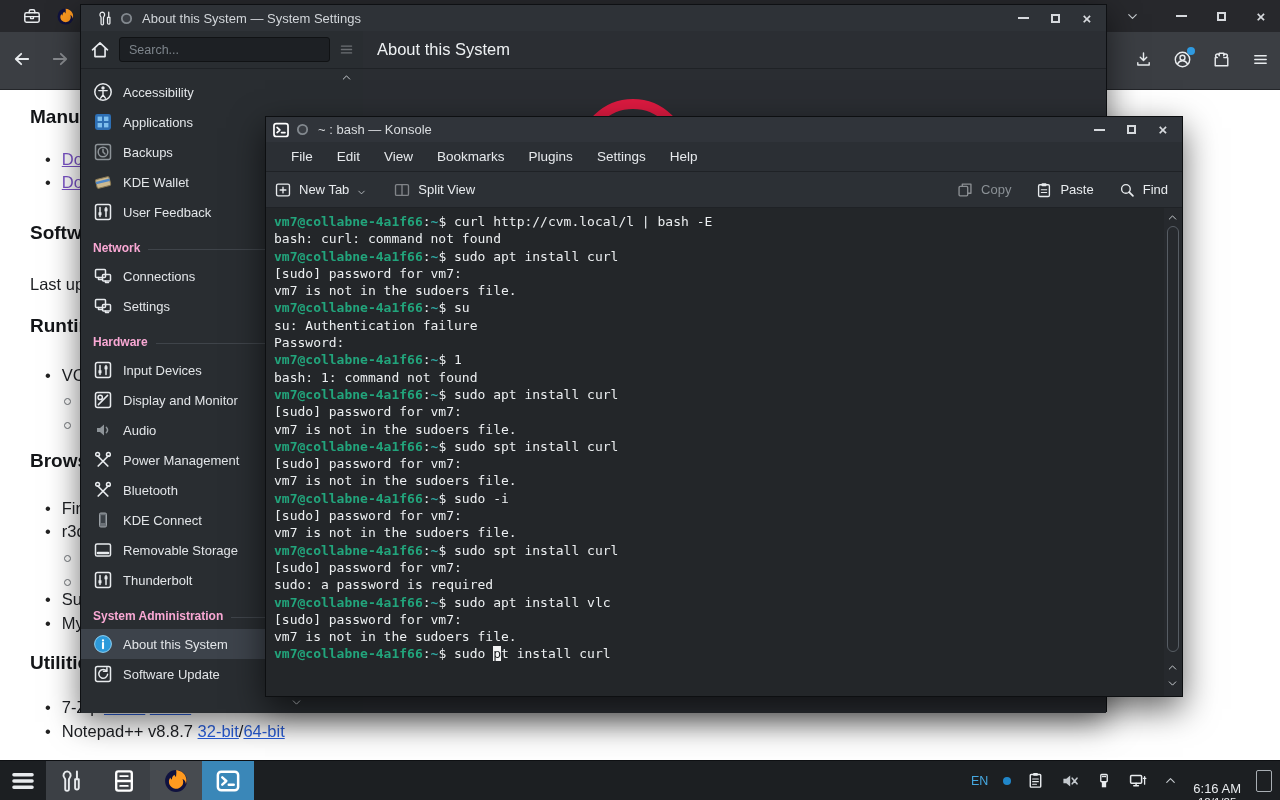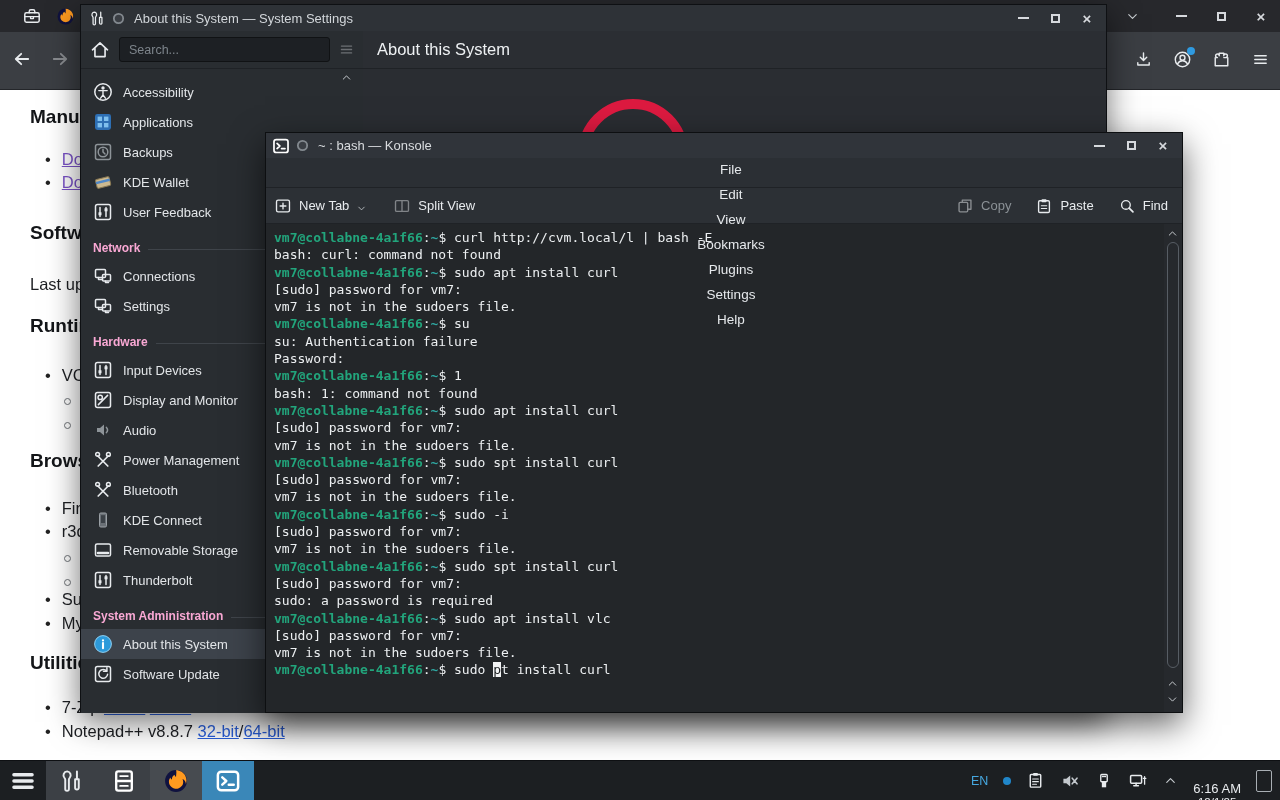--- a/index.html
+++ b/index.html
@@ -28,21 +28,21 @@
   .pg-li { position:absolute; left:45px; font-size:16.5px; white-space:nowrap; }
   .pg-li2{ position:absolute; left:64px; font-size:16.5px; }
   .blt { margin-right:11px; color:#222; }
   .blt2 { display:inline-block; width:7px; height:7px; border:1.5px solid #6e7277; border-radius:50%; }
   .plink { text-decoration:underline; cursor:pointer; }
   .plink.visited { color:#7a52c8; }
   .plink.blue { color:#2a5fdb; }
 
   
   .ss-win { position:absolute; left:80px; top:4px; width:1027px; height:708px; background:#2a2d32; border:1px solid #0e1013; box-shadow:0 10px 30px rgba(0,0,0,.55); z-index:10; }
-  .ss-titlebar { position:relative; height:26px; background:#2e3237; display:flex; align-items:center; padding-left:8px; }
+  .ss-titlebar { position:relative; height:26px; background:#2e3237; display:flex; align-items:center; padding-left:16px; }
   .ss-title { color:#d2d6da; font-size:13px; margin-left:8px; }
   .tb-btns { position:absolute; right:12px; top:0; height:100%; display:flex; gap:18px; align-items:center; }
   .ss-main { display:flex; height:682px; }
   .ss-sidebar { width:282px; background:#292d31; display:flex; flex-direction:column; position:relative; }
   .ss-searchrow { height:38px; display:flex; align-items:center; padding:0 8px; gap:8px; border-bottom:1px solid #1f2226; }
   .ss-search { flex:1; height:25px; background:#1d2024; border:1px solid #101214; border-radius:3px; color:#5eead4; font-size:12.5px; padding:0 9px; outline:none; }
   .ss-search::placeholder { color:#7d848b; }
   .ss-list { flex:1; position:relative; padding-top:8px; overflow:hidden; }
   .ss-item { height:30px; display:flex; align-items:center; padding-left:12px; gap:10px; cursor:pointer; }
   .ss-item .icn { width:20px; height:20px; }
@@ -52,24 +52,24 @@
   .ss-sec span { color:#f9a8d4; font-size:12px; font-weight:bold; white-space:nowrap; }
   .ss-sec::after { content:""; flex:1; height:1px; background:#3f444a; margin-bottom:5px; }
   .scroll-chev { position:absolute; right:10px; }
   .ss-content { flex:1; display:flex; flex-direction:column; }
   .ss-headerrow { height:38px; display:flex; align-items:center; padding-left:14px; background:#2b2e33; border-bottom:1px solid #1f2226; }
   .ss-header { color:#eef1f3; font-size:16.5px; }
   .ss-body { flex:1; background:#2a2d32; position:relative; overflow:hidden; }
   .red-ring { position:absolute; left:215px; top:30px; width:110px; height:110px; border:10px solid #dd1a40; border-radius:50%; }
 
   
-  .k-win { position:absolute; left:265px; top:132px; width:918px; height:581px; background:#232629; border:1px solid #0d0f11; box-shadow:0 12px 32px rgba(0,0,0,.6); z-index:20; }
+  .k-win { position:absolute; left:265px; top:116px; width:918px; height:581px; background:#232629; border:1px solid #0d0f11; box-shadow:0 12px 32px rgba(0,0,0,.6); z-index:20; }
   .k-titlebar { position:relative; height:25px; background:#30343a; display:flex; align-items:center; padding-left:6px; }
   .k-title { color:#d9dcdf; font-size:13px; margin-left:8px; }
-  .k-menubar { height:30px; background:#2b2f34; border-bottom:1px solid #1f2226; display:flex; align-items:center; padding-left:14px; gap:2px;flex-direction:column; }
+  .k-menubar { height:30px; background:#2b2f34; border-bottom:1px solid #1f2226; display:flex; align-items:center; padding-left:14px; gap:2px; }
   .menu-item { color:#e6e9ec; font-size:13.5px; padding:4px 11px; cursor:pointer; }
   .k-toolbar { height:36px; background:#2c3035; border-bottom:1px solid #1f2226; display:flex; align-items:center; padding:0 14px 0 8px; }
   .tbn { display:flex; align-items:center; gap:7px; font-size:13px; color:#e8ebee; cursor:pointer; }
   .tbn.disabled { color:#8b9196; }
   .k-term { position:absolute; left:0; top:91px; right:18px; bottom:0; padding:5px 0 0 8px; font-family:"DejaVu Sans Mono", monospace; font-size:13px; line-height:17.3px; color:#eceff1; overflow:hidden; }
   .tl { white-space:pre; }
   .tp { color:#22a57c; font-weight:bold; }
   .tt { color:#2fa8a2; font-weight:bold; }
   .tw { color:#eef1f3; }
   .cur { background:#f2f3f4; color:#1b1e20; }

